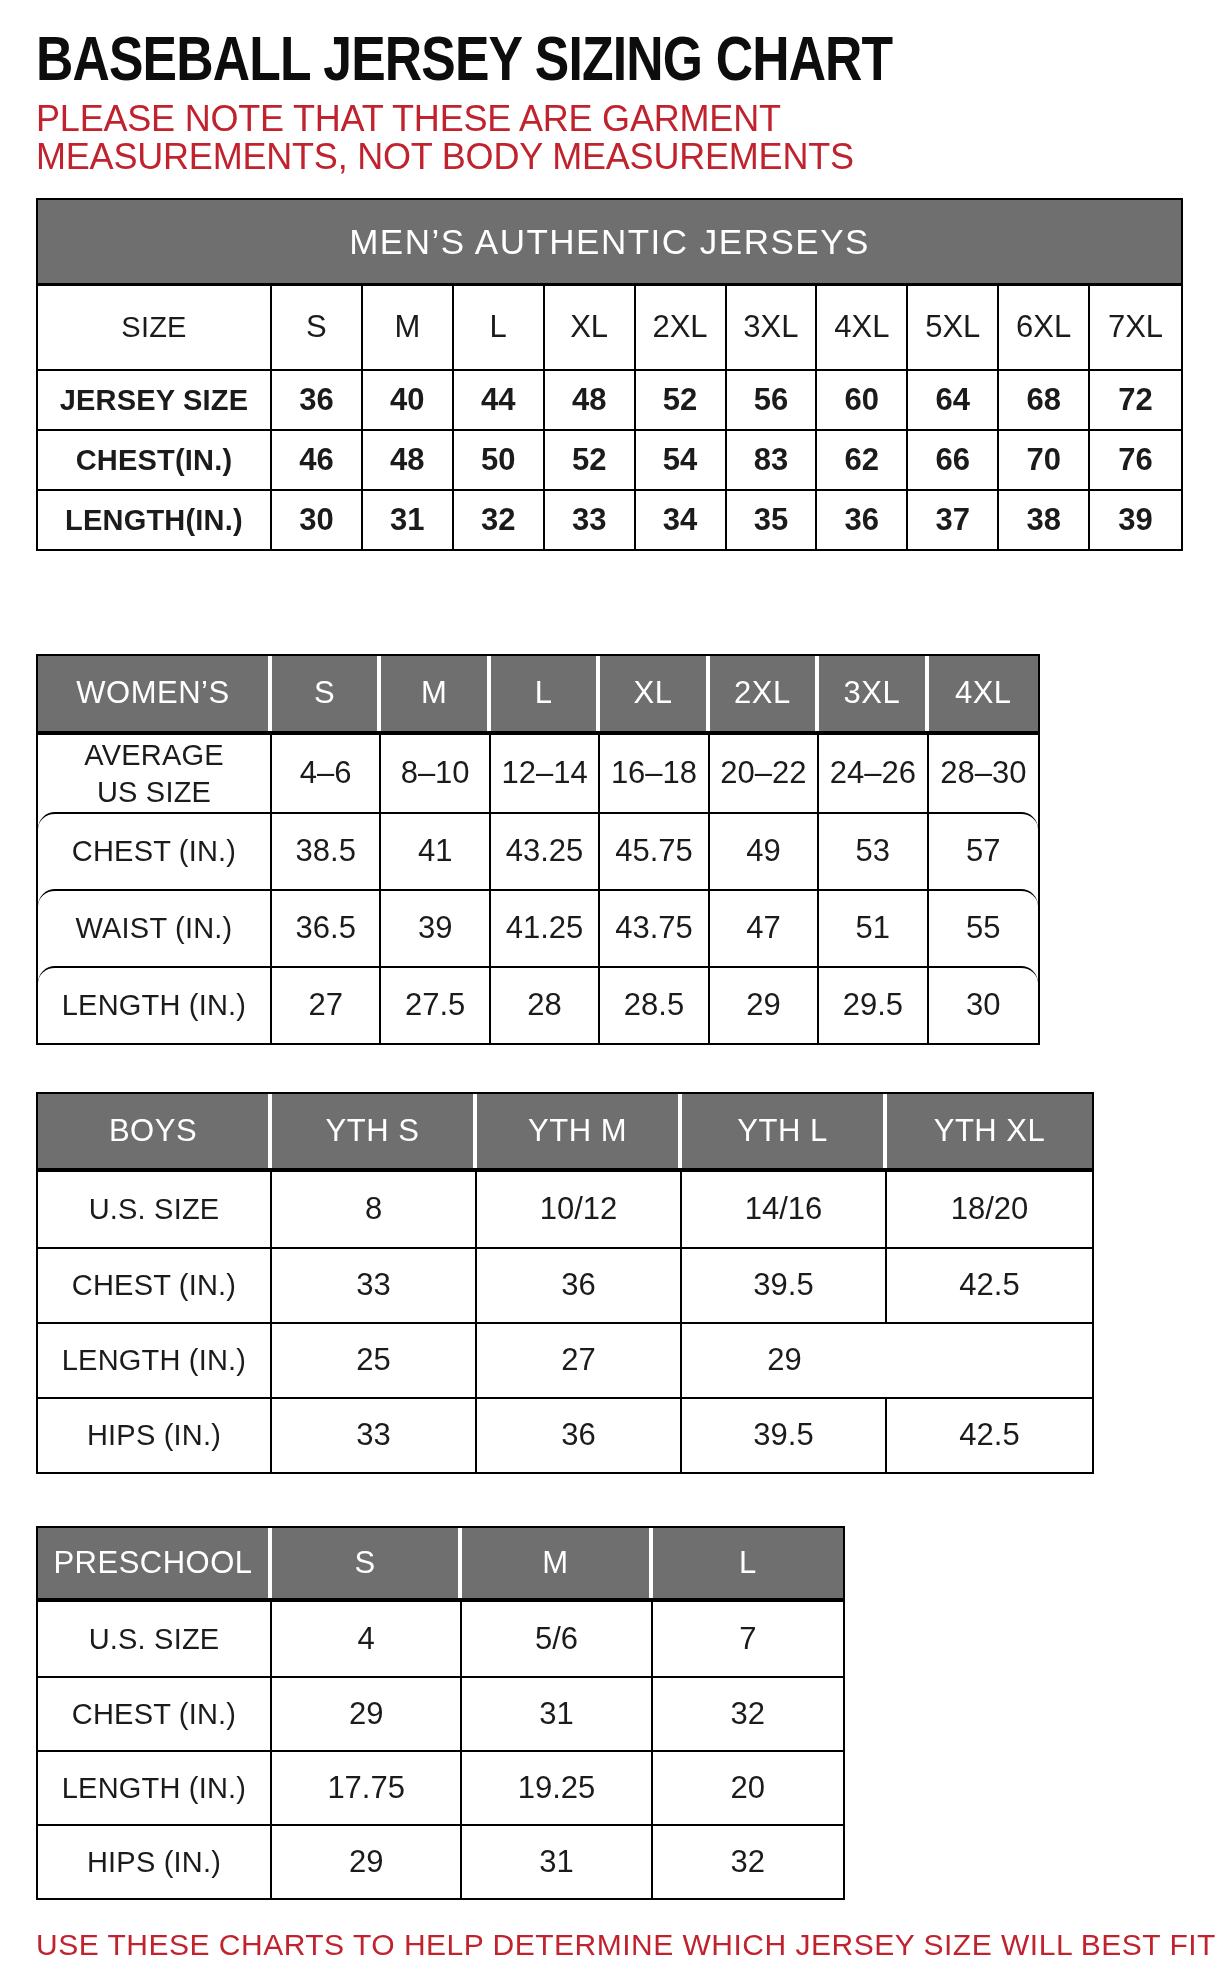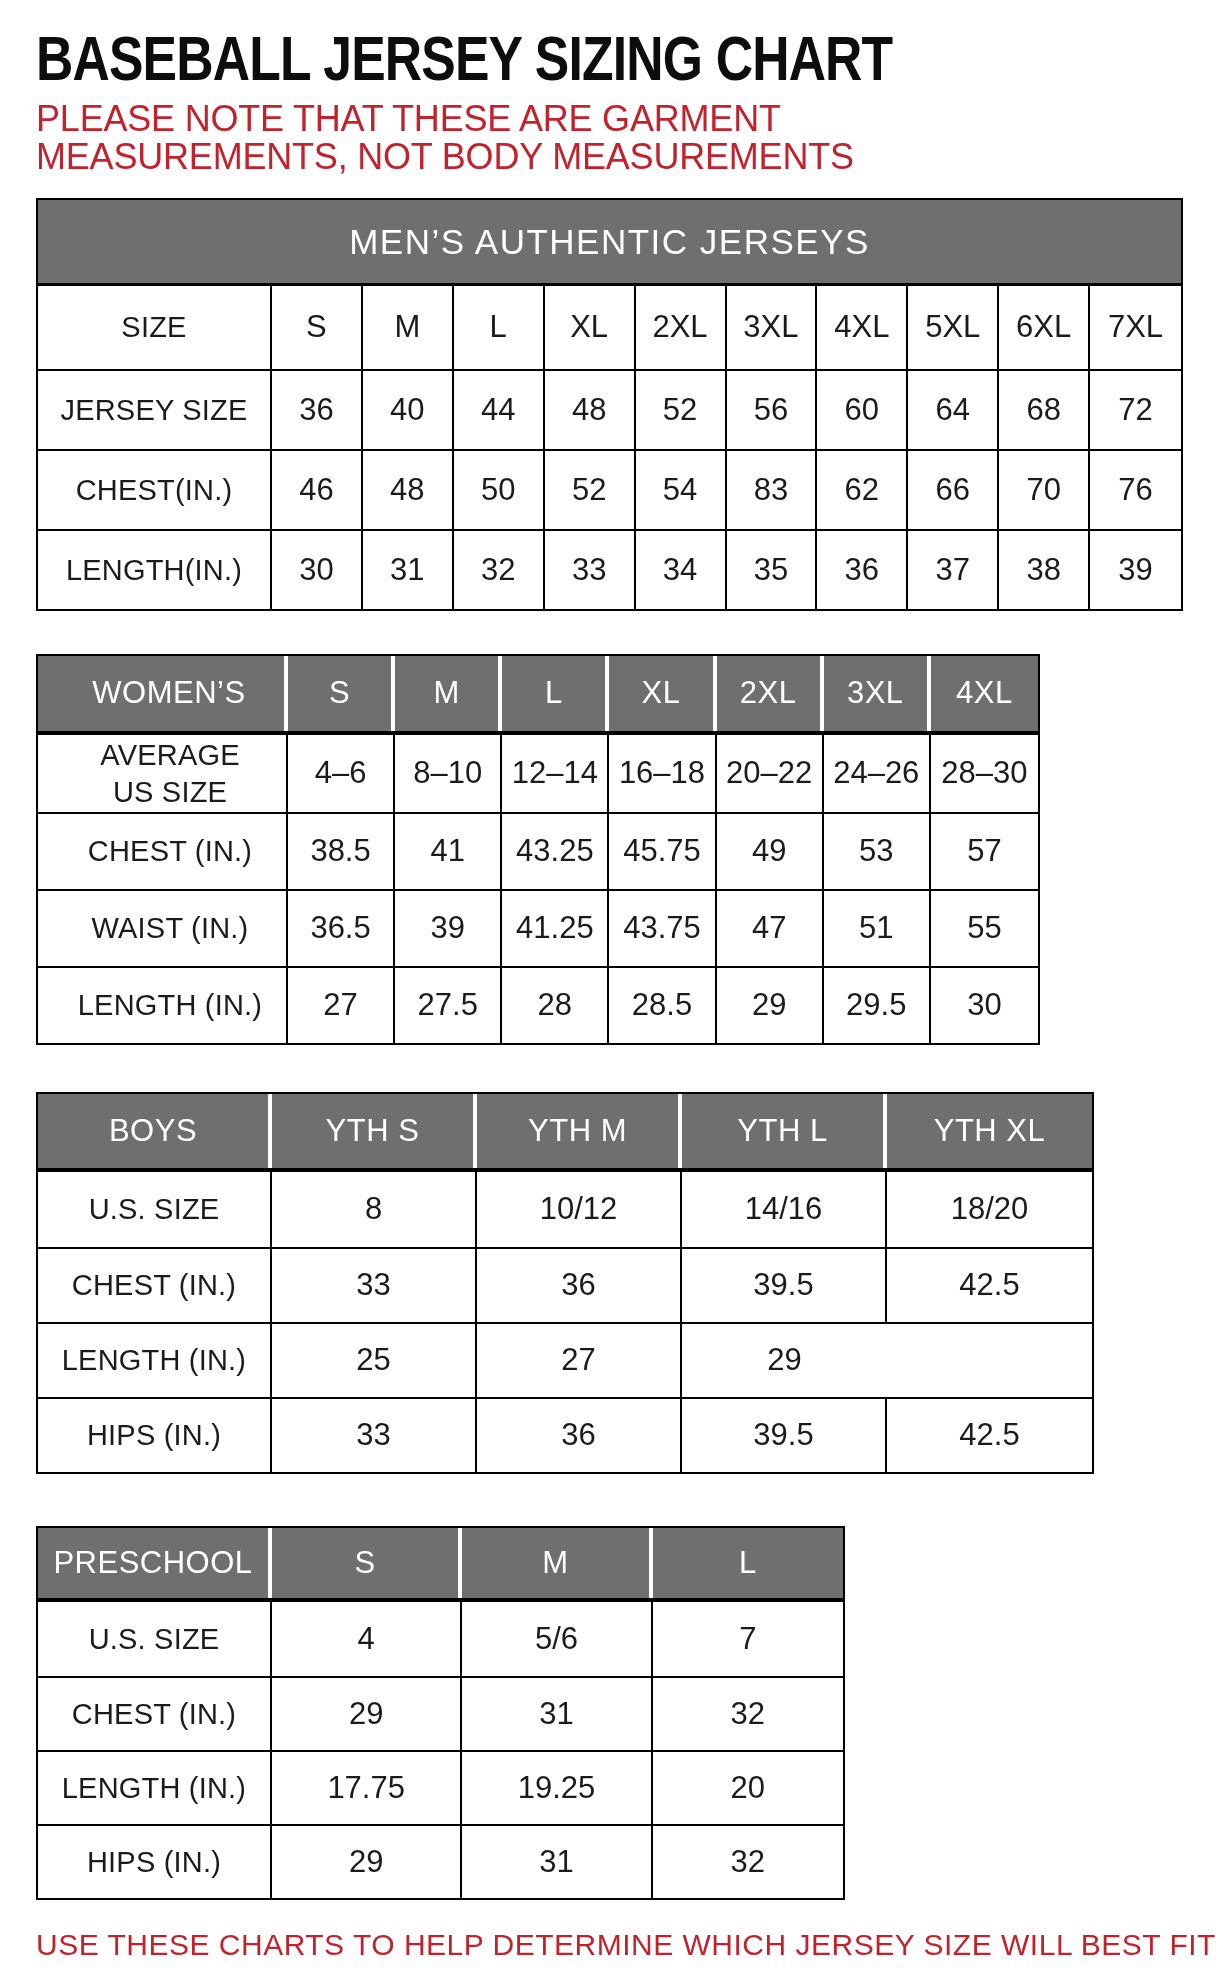--- a/index.html
+++ b/index.html
@@ -39,28 +39,28 @@
   .tbl-preschool { left:36px; top:1526px; width:809px;  }
 
   .banner {
     height:83px; background:#6f6f6f; color:#ffffff;
     display:flex; align-items:center; justify-content:center;
     font-size:35px; letter-spacing:1.5px;
     border-bottom:3px solid #000;
   }
   .t-row { display:grid; box-sizing:border-box; }
   .tbl-mens      .t-row { grid-template-columns:234px repeat(10,1fr); }
-  .tbl-womens    .t-row { grid-template-columns:234px repeat(7,1fr);padding-left:16px; }
+  .tbl-womens    .t-row { grid-template-columns:234px repeat(7,1fr); }
   .tbl-boys      .t-row { grid-template-columns:234px repeat(4,1fr); }
   .tbl-preschool .t-row { grid-template-columns:234px repeat(3,1fr); }
 
   .tbl-mens      .t-row.cols { height:83px; }
-  .tbl-mens      .t-row.data { height:80px; }
+  .tbl-mens      .t-row.data { height:60px;font-weight:bold; }
   .tbl-womens    .t-row.head { height:79px; }
-  .tbl-womens    .t-row.data { height:77px; }
+  .tbl-womens    .t-row.data { height:77px;border-radius:17px; }
   .tbl-boys      .t-row.head { height:78px; }
   .tbl-boys      .t-row.data { height:75px; }
   .tbl-preschool .t-row.head { height:74px; }
   .tbl-preschool .t-row.data { height:74px; }
 
   .t-row.head { background:#6f6f6f; border-bottom:4px solid #000; }
   .t-row.data + .t-row.data,
   .t-row.cols + .t-row.data { border-top:2px solid #000; }
 
   .t-cell {

